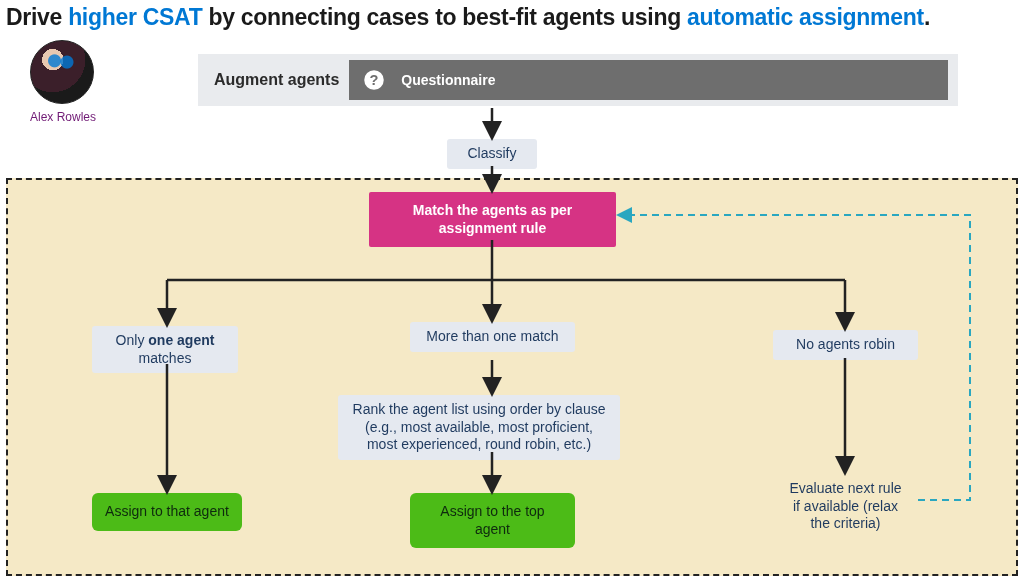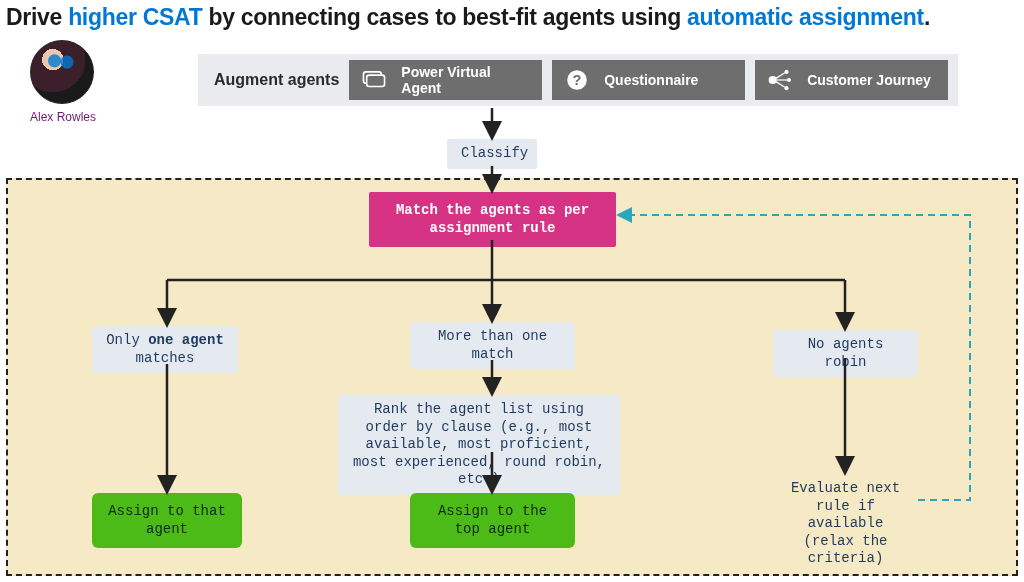--- a/index.html
+++ b/index.html
@@ -88,21 +88,20 @@
 
   .node {
     position: absolute;
     background: #e5e9f0;
     color: #1f3a5f;
     font-size: 14px;
     text-align: center;
     padding: 6px 14px;
     border-radius: 3px;
     line-height: 1.25;
-    font-family: Liberation Mono, monospace;
   }
   .node.pink {
     background: #d63384;
     color: #fff;
     font-weight: 700;
     border-radius: 2px;
   }
   .node.green {
     background: #4cbb17;
     color: #0e2a0e;
@@ -124,48 +123,29 @@
 </div>
 
 <div class="avatar-wrap">
   <div class="avatar"></div>
   <div class="avatar-label">Alex Rowles</div>
 </div>
 
 <div class="augment-bar">
   <div class="augment-label">Augment agents</div>
 
-  <div class="aug-btn">
-    <svg viewBox="0 0 32 32" fill="none" stroke="#fff" stroke-width="2">
-      <rect x="3" y="6" width="22" height="14" rx="3"></rect>
-      <rect x="7" y="10" width="22" height="14" rx="3" fill="#6e6e6e"></rect>
-    </svg>
-    <span>Power Virtual Agent</span>
-  </div>
 
   <div class="aug-btn">
     <svg viewBox="0 0 32 32">
       <circle cx="16" cy="16" r="12" fill="#fff"></circle>
       <text x="16" y="22" text-anchor="middle" font-size="18" font-weight="700" fill="#6e6e6e">?</text>
     </svg>
     <span>Questionnaire</span>
   </div>
 
-  <div class="aug-btn">
-    <svg viewBox="0 0 32 32" fill="#fff">
-      <circle cx="7" cy="16" r="5"></circle>
-      <circle cx="24" cy="6" r="2.5"></circle>
-      <circle cx="27" cy="16" r="2.5"></circle>
-      <circle cx="24" cy="26" r="2.5"></circle>
-      <line x1="11" y1="14" x2="22" y2="7" stroke="#fff" stroke-width="1.5"></line>
-      <line x1="12" y1="16" x2="25" y2="16" stroke="#fff" stroke-width="1.5"></line>
-      <line x1="11" y1="18" x2="22" y2="25" stroke="#fff" stroke-width="1.5"></line>
-    </svg>
-    <span>Customer Journey</span>
-  </div>
 </div>
 
 <div class="diagram-box"></div>
 
 <div class="node" style="left:447px; top:139px; width:90px;">Classify</div>
 <div class="node pink" style="left:369px; top:192px; width:247px; padding:10px 14px;">Match the agents as per assignment rule</div>
 
 <div class="node" style="left:92px;  top:326px; width:146px;">Only <b style="font-weight:700">one agent</b> matches</div>
 <div class="node" style="left:410px; top:322px; width:165px;">More than one match</div>
 <div class="node" style="left:773px; top:330px; width:145px;">No agents robin</div>

